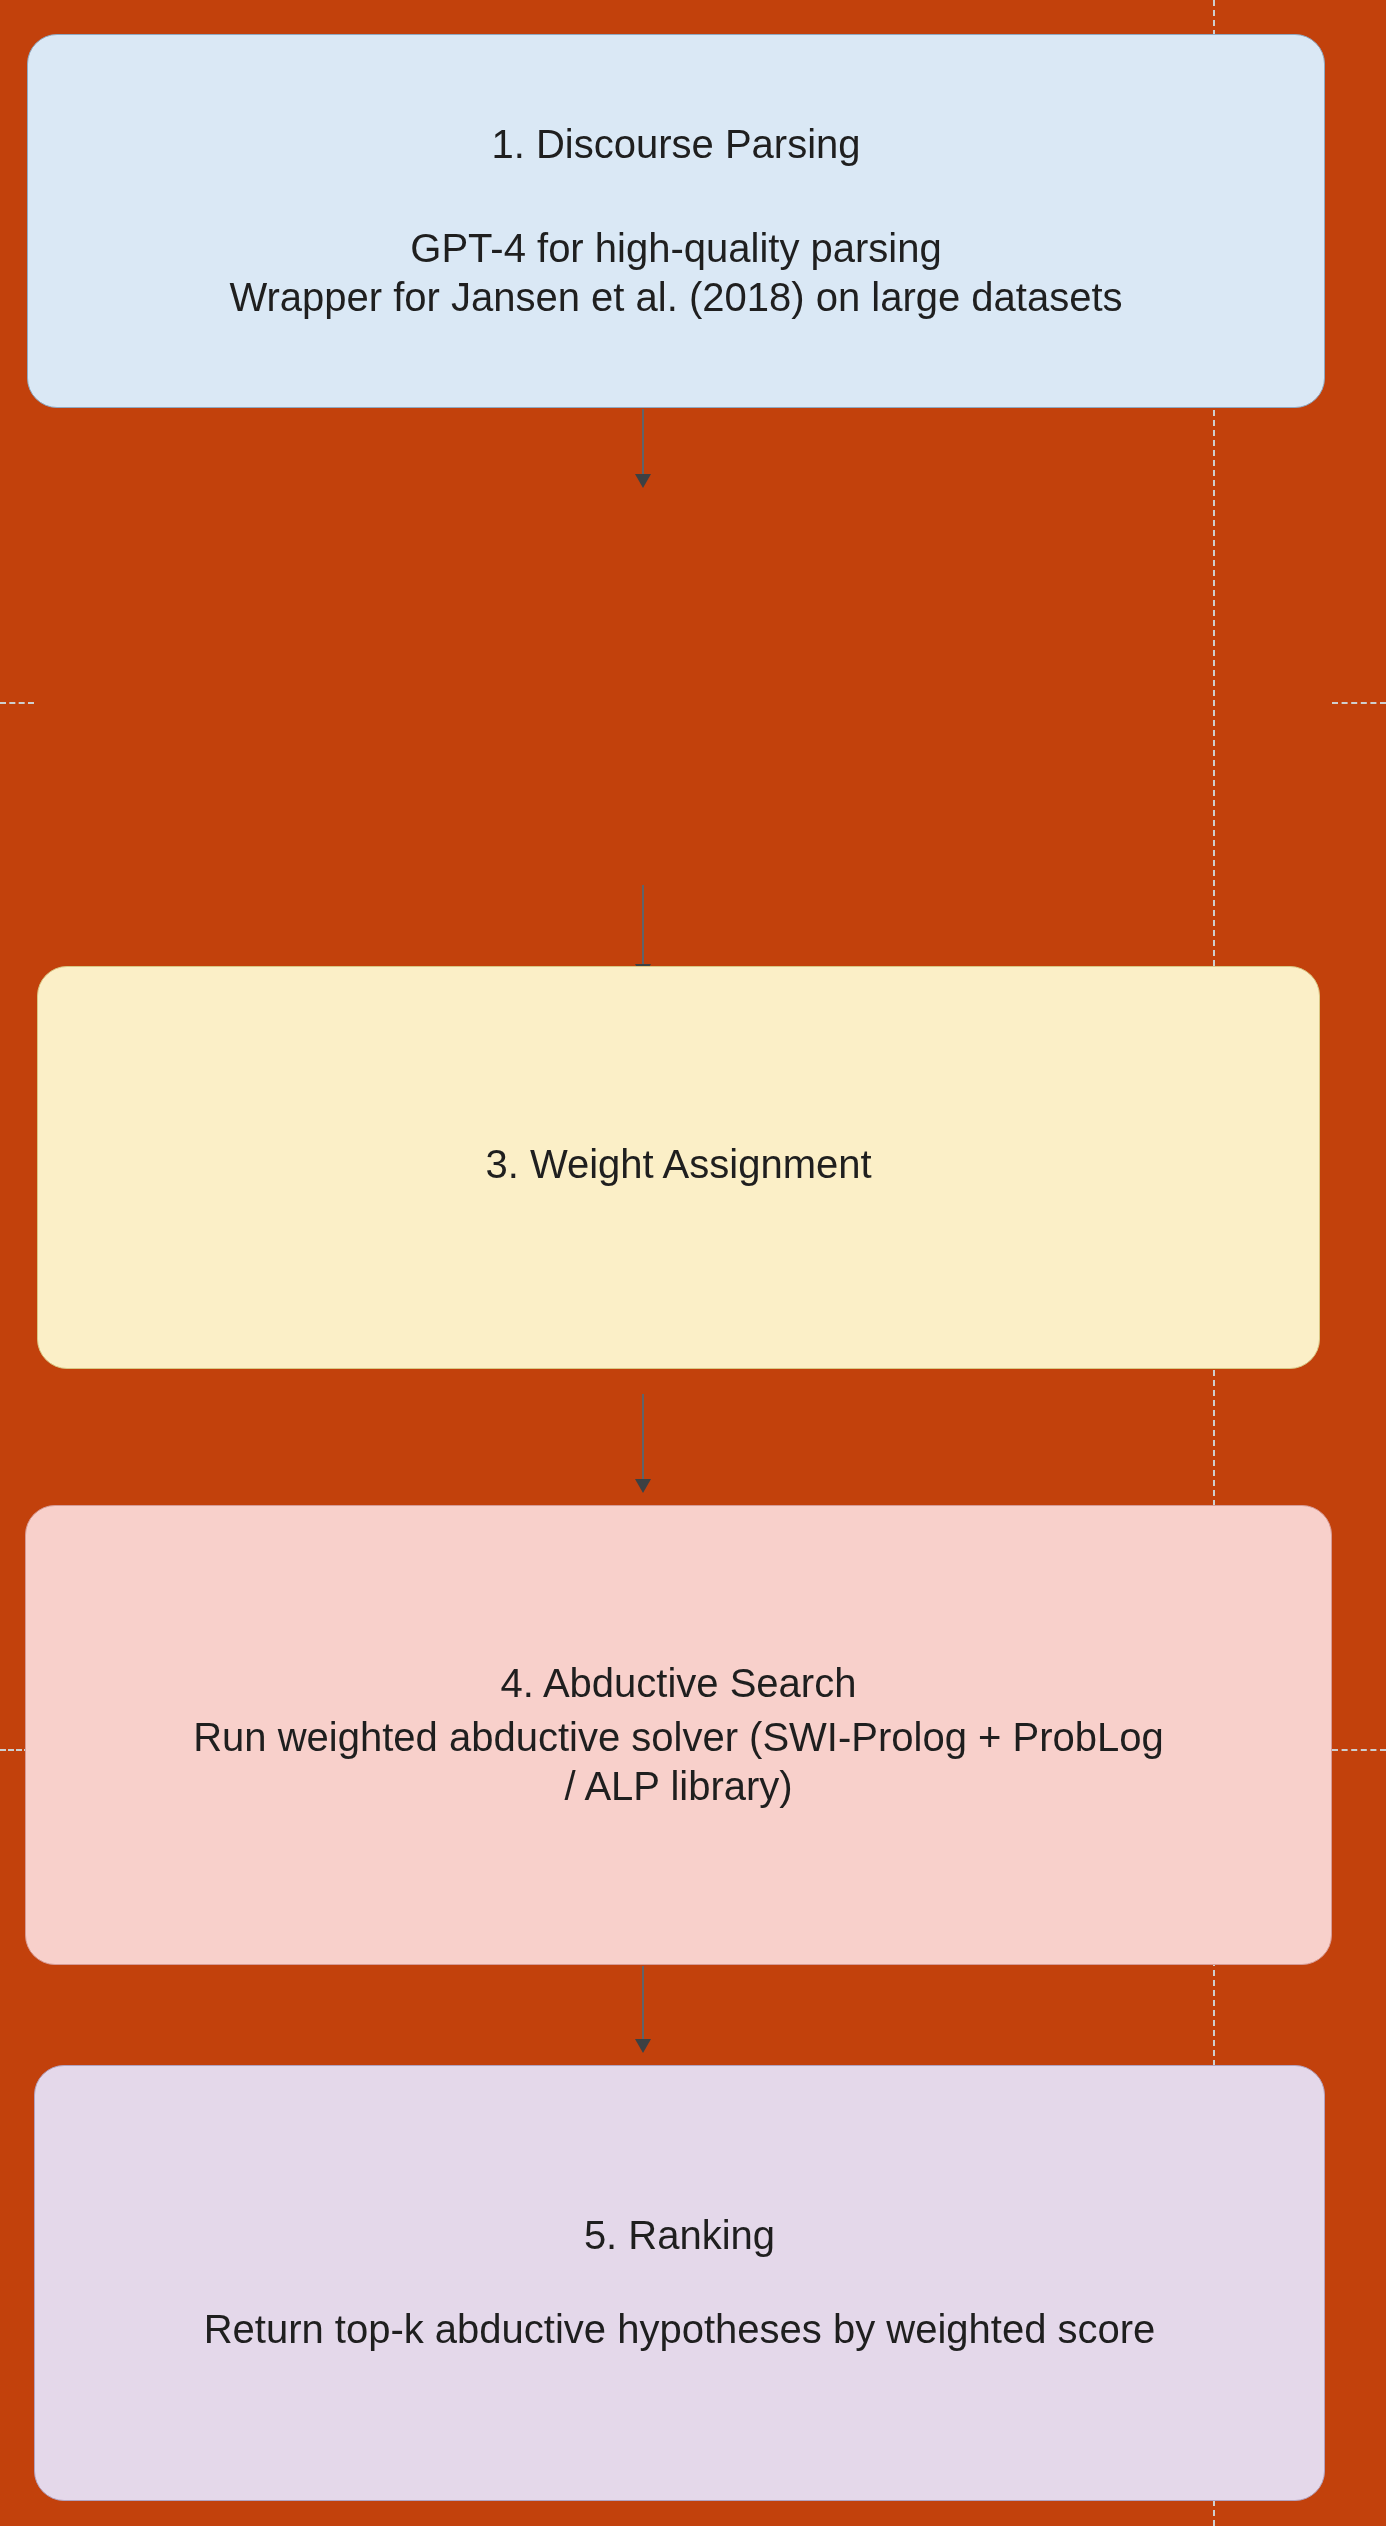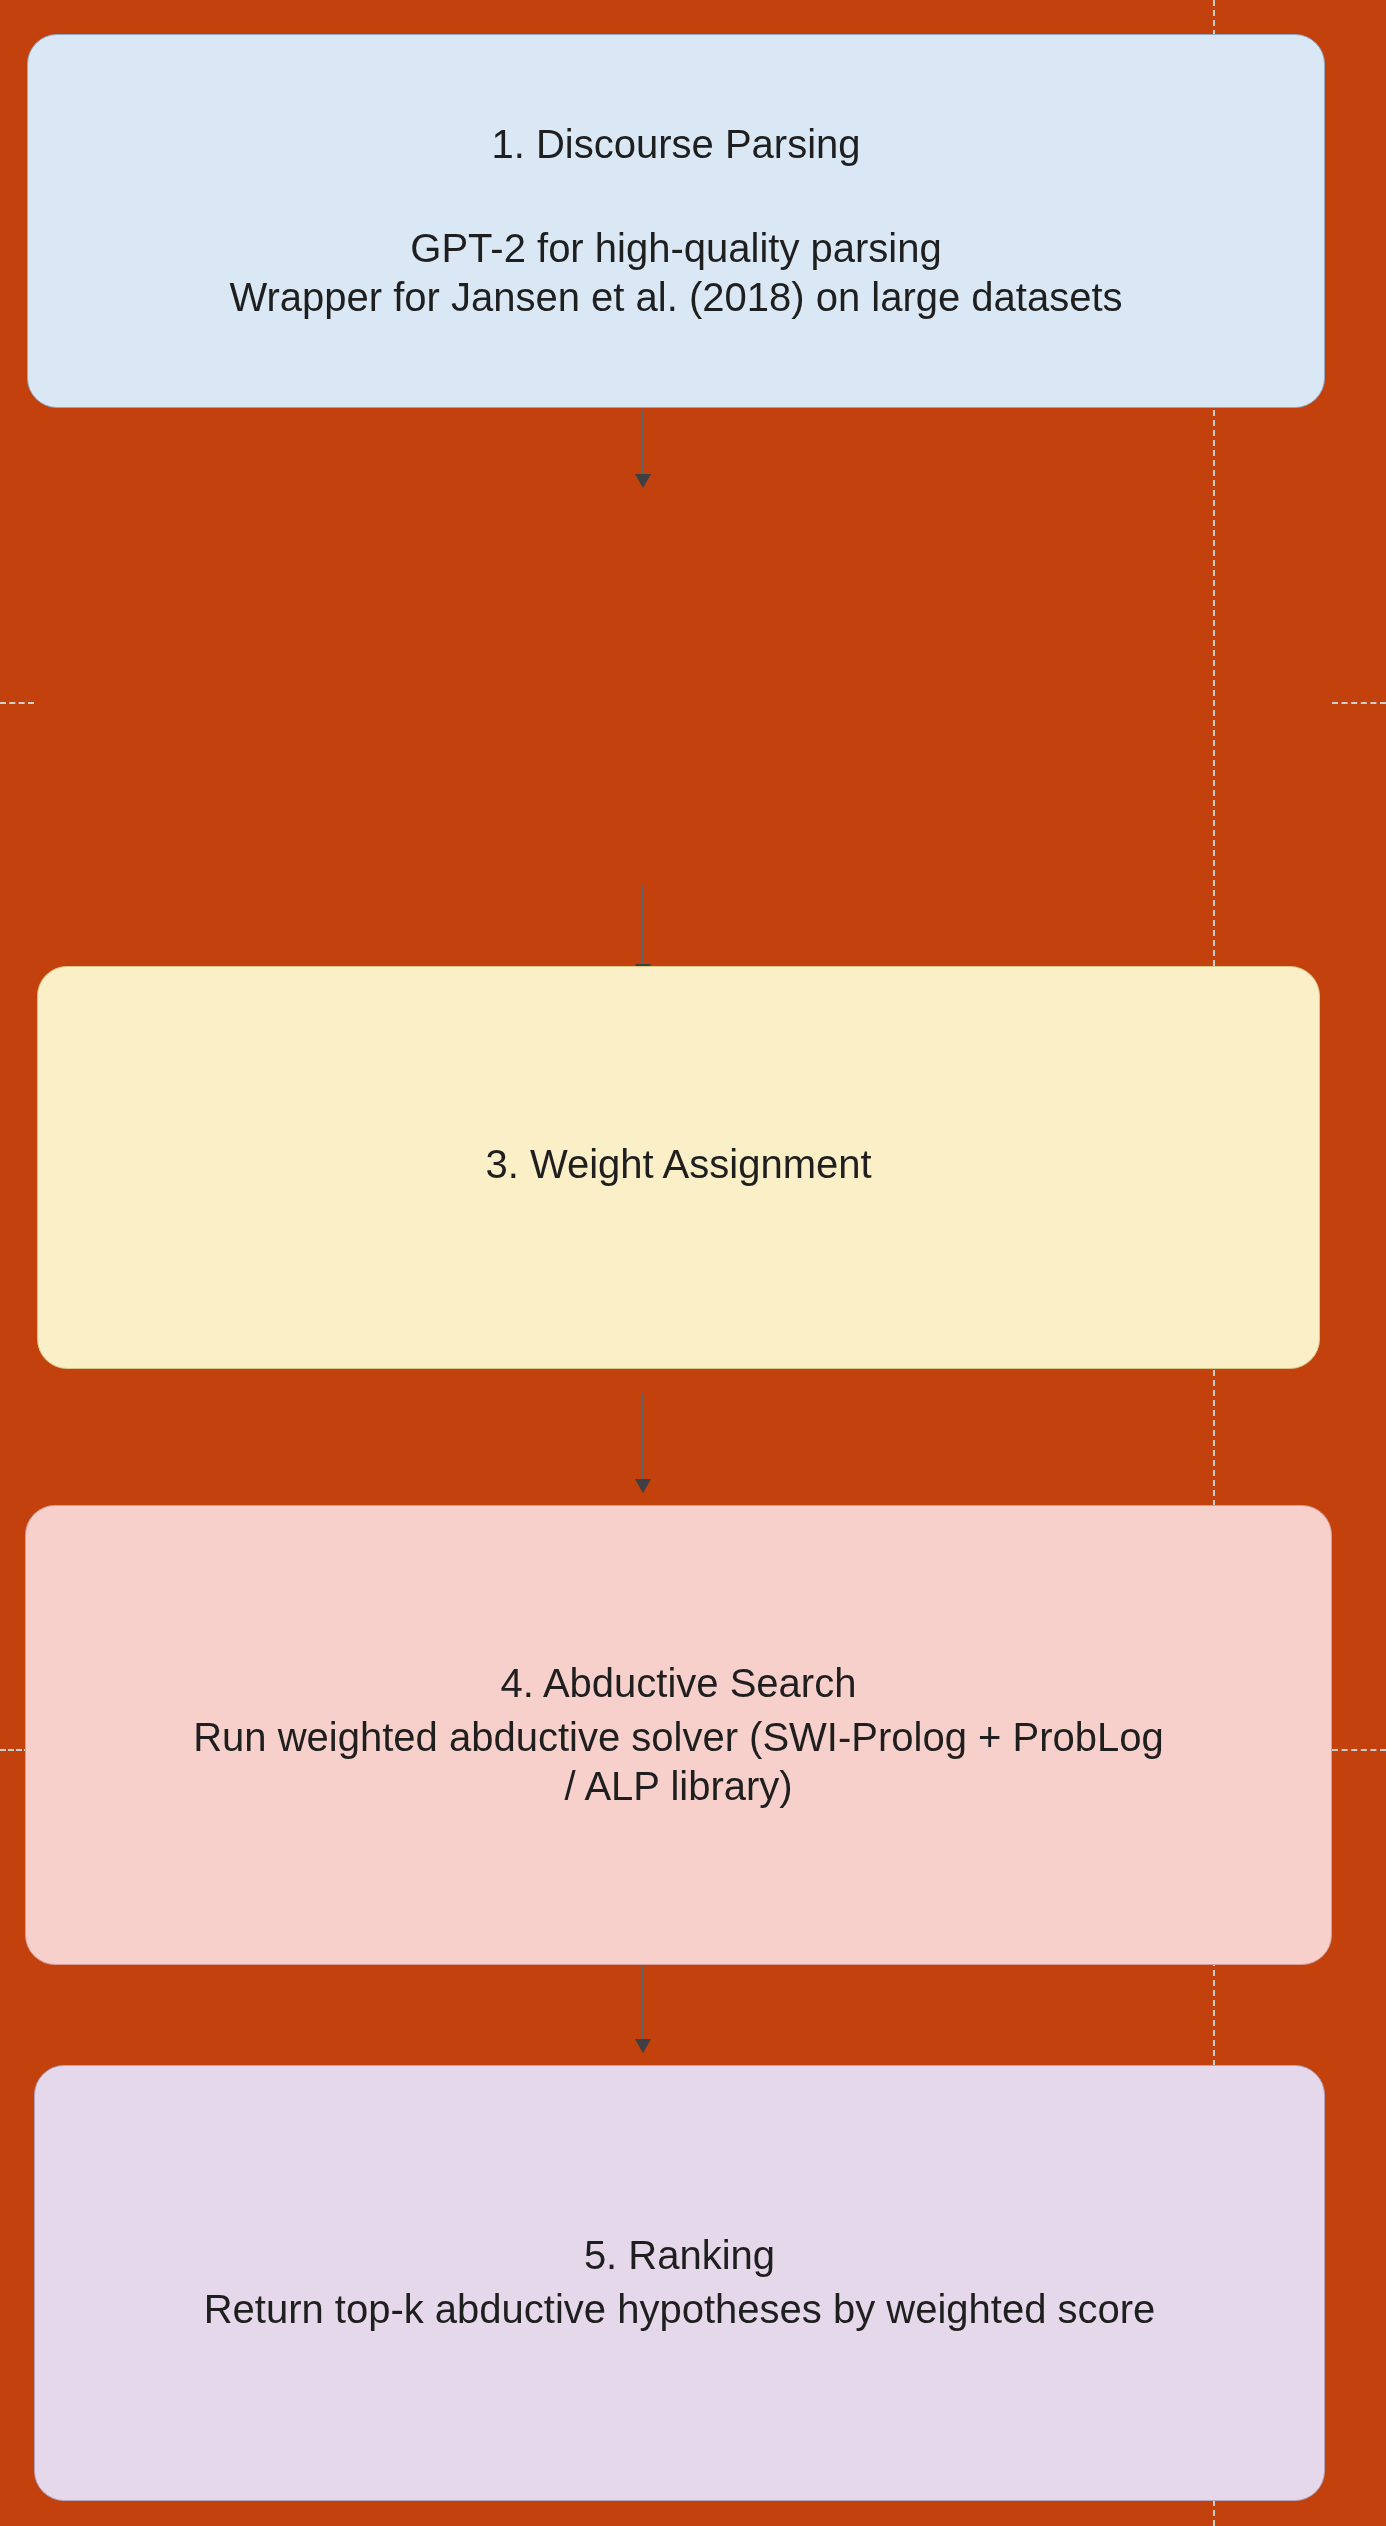--- a/index.html
+++ b/index.html
@@ -87,21 +87,21 @@
   <div class="guide-vertical" style="left:1213px;"></div>
 
   <div class="guide-tick" style="left:0px;  top:702px;  width:34px;"></div>
   <div class="guide-tick" style="left:1332px;top:702px;  width:54px;"></div>
   <div class="guide-tick" style="left:0px;  top:1749px; width:30px;"></div>
   <div class="guide-tick" style="left:1332px;top:1749px; width:54px;"></div>
 
   <div class="node" id="node-0" style="left: 27px; top: 34px; width: 1298px; height: 374px; background: rgb(218, 232, 245); border-color: rgb(143, 169, 194);">
     <div class="title">1. Discourse Parsing</div>
     <div class="gap-lg"></div>
-    <div class="body">GPT-2 for high-quality parsing</div>
+    <div class="body">GPT-4 for high-quality parsing</div>
     <div class="body">Wrapper for Jansen et al. (2018) on large datasets</div>
   </div>
 
   <div class="connector" style="left:642px; top:409px; height:78px;"></div>
 
 
   <div class="connector" style="left:642px; top:885px; height:92px;"></div>
 
   <div class="node" id="node-2" style="left: 37px; top: 966px; width: 1283px; height: 403px; background: rgb(251, 239, 199); border-color: rgb(217, 199, 132);">
     <div class="title">3. Weight Assignment</div>
@@ -112,19 +112,19 @@
 
   <div class="node" id="node-3" style="left: 25px; top: 1505px; width: 1307px; height: 460px; background: rgb(248, 208, 203); border-color: rgb(215, 155, 150);">
     <div class="title">4. Abductive Search</div>
     <div class="gap-sm"></div>
     <div class="body">Run weighted abductive solver (SWI-Prolog + ProbLog</div>
     <div class="body">/ ALP library)</div>
   </div>
 
   <div class="connector" style="left:642px; top:1966px; height:86px;"></div>
 
-  <div class="node" id="node-4" style="left: 34px; top: 2065px; width: 1291px; height: 436px; background: rgb(228, 216, 234); border-color: rgb(179, 161, 190);">
+  <div class="node" id="node-4" style="left: 34px; top: 2065px; width: 1291px; height: 436px; background: rgb(228, 216, 234); border-color: rgb(179, 161, 190); gap: 20px;">
     <div class="title">5. Ranking</div>
     <div class="gap-sm"></div>
     <div class="body">Return top-k abductive hypotheses by weighted score</div>
   </div>
 
 </div>
 
 </body></html>

